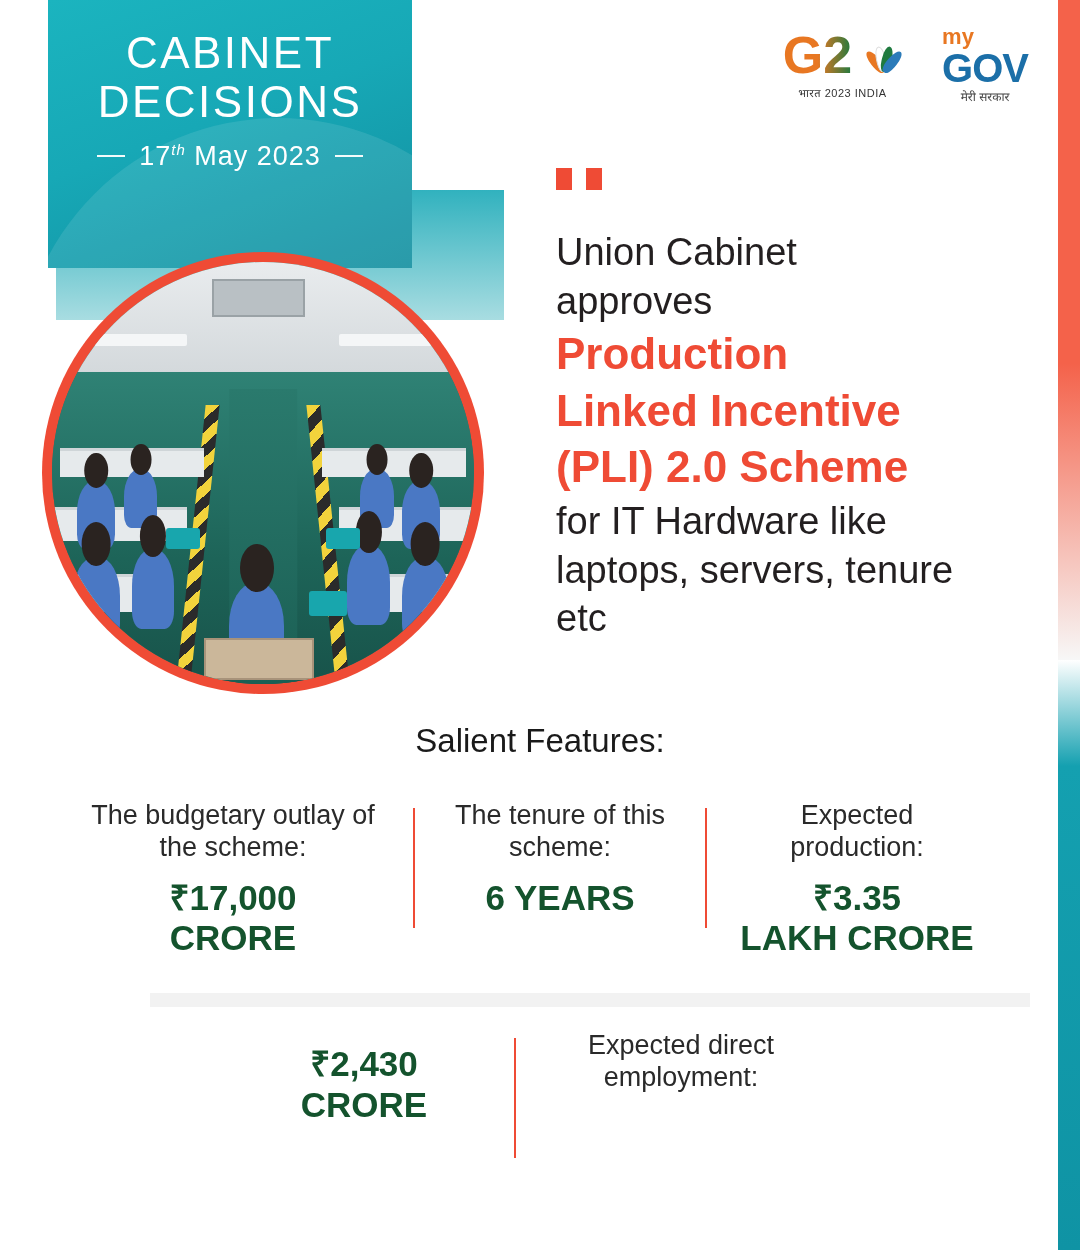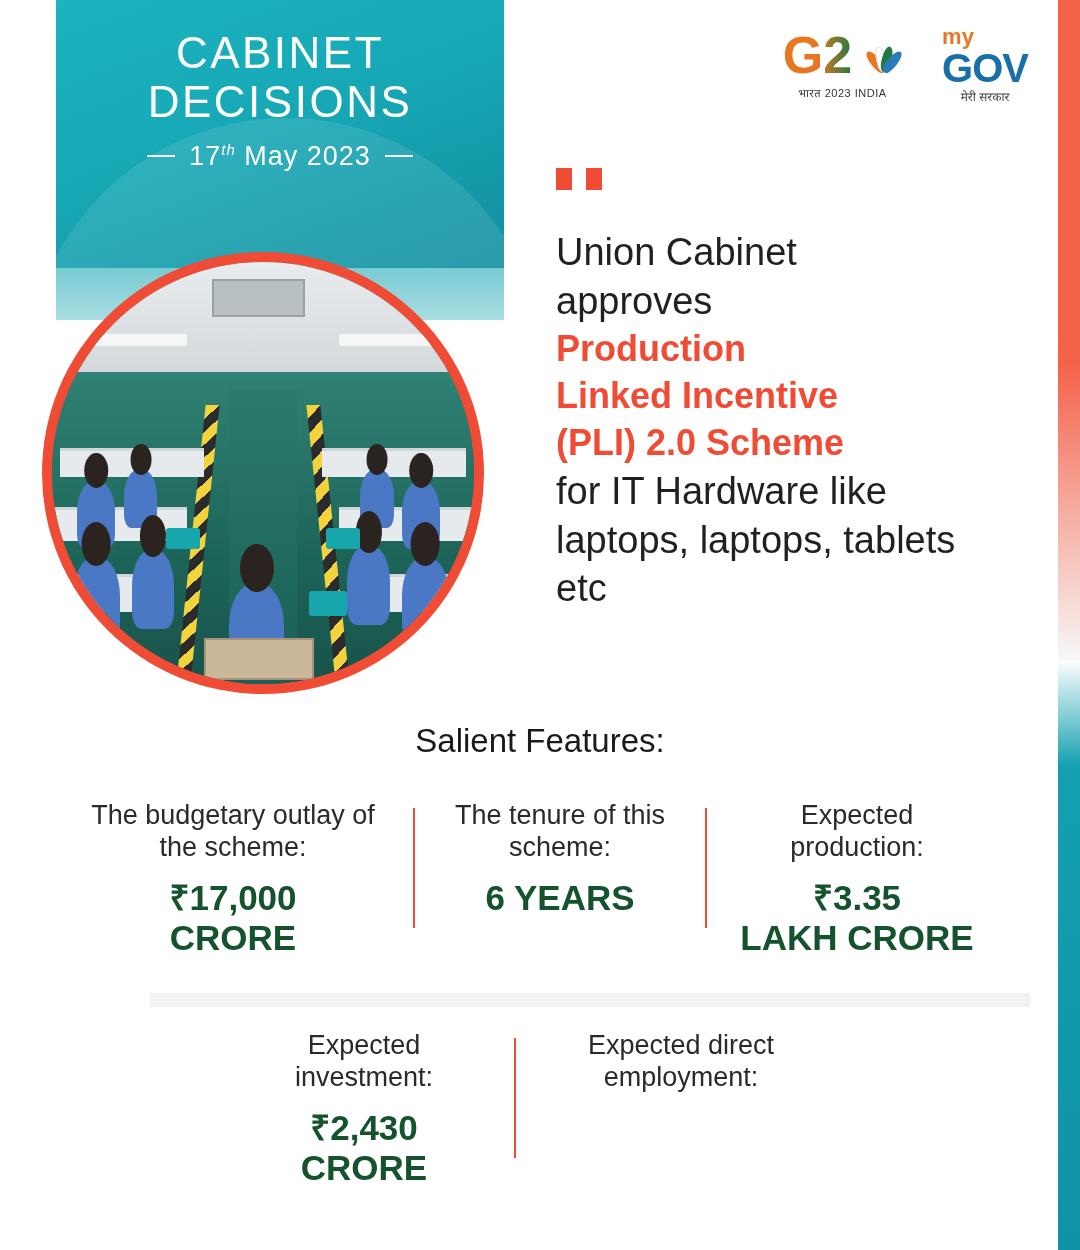--- a/index.html
+++ b/index.html
@@ -27,22 +27,22 @@
     background: linear-gradient(180deg, #f4624a 0%, #f4624a 55%, #f7f7f7 100%);
   }
   .edge-bar.bottom {
     top: 660px; height: 590px;
     background: linear-gradient(180deg, #ffffff 0%, #14a0b0 18%, #0f93a4 100%);
   }
 
   
   .header-panel {
     position: absolute;
-    left: 56px; top: 0;
-    width: 448px; height: 268px;
+    left: 48px; top: 0;
+    width: 364px; height: 268px;
     background: linear-gradient(160deg, #1bb4bf 0%, #17a8b6 45%, #128fa0 100%);
     overflow: hidden;
   }
   .header-panel::after {
     
     content: "";
     position: absolute;
     left: -30px; bottom: -150px;
     width: 520px; height: 300px;
     border-radius: 260px 260px 0 0;
@@ -239,21 +239,21 @@
     width: 500px;
     z-index: 4;
   }
   .hl-plain {
     font-size: 38px;
     line-height: 1.28;
     color: #231f20;
     font-weight: 400;
   }
   .hl-red {
-    font-size: 36px;
+    font-size: 44px;
     line-height: 1.24;
     color: #ef4b35;
     font-weight: 700;
     margin: 2px 0 2px;
   }
 
   
   .salient-title {
     position: absolute;
     left: 0; top: 722px;
@@ -393,21 +393,21 @@
     <i></i>
       <i></i>
   </div>
   <div class="headline">
     <div class="hl-plain">Union Cabinet</div>
     <div class="hl-plain">approves</div>
     <div class="hl-red">Production</div>
     <div class="hl-red">Linked Incentive</div>
     <div class="hl-red">(PLI) 2.0 Scheme</div>
     <div class="hl-plain">for IT Hardware like</div>
-    <div class="hl-plain">laptops, laptops, tablets</div>
+    <div class="hl-plain">laptops, servers, tenure</div>
     <div class="hl-plain">etc</div>
   </div>
 
   <div class="salient-title">Salient Features:</div>
   <div class="grid-band"></div>
 
   <div class="feat-row r1">
     <div class="feat w-outlay">
       <div class="label">The budgetary outlay of the scheme:</div>
       <div class="value">
@@ -427,21 +427,20 @@
       <div class="label">Expected production:</div>
       <div class="value">
         <span>₹3.35</span><br>
         <span>LAKH CRORE</span>
       </div>
     </div>
   </div>
 
   <div class="feat-row r2">
     <div class="feat w-inv">
-      <div class="label">Expected investment:</div>
       <div class="value">
         <span>₹2,430</span><br>
         <span>CRORE</span>
       </div>
     </div>
     <div class="vdiv r2"></div>
     <div class="feat w-emp">
       <div class="label">Expected direct employment:</div>
     </div>
   </div>

